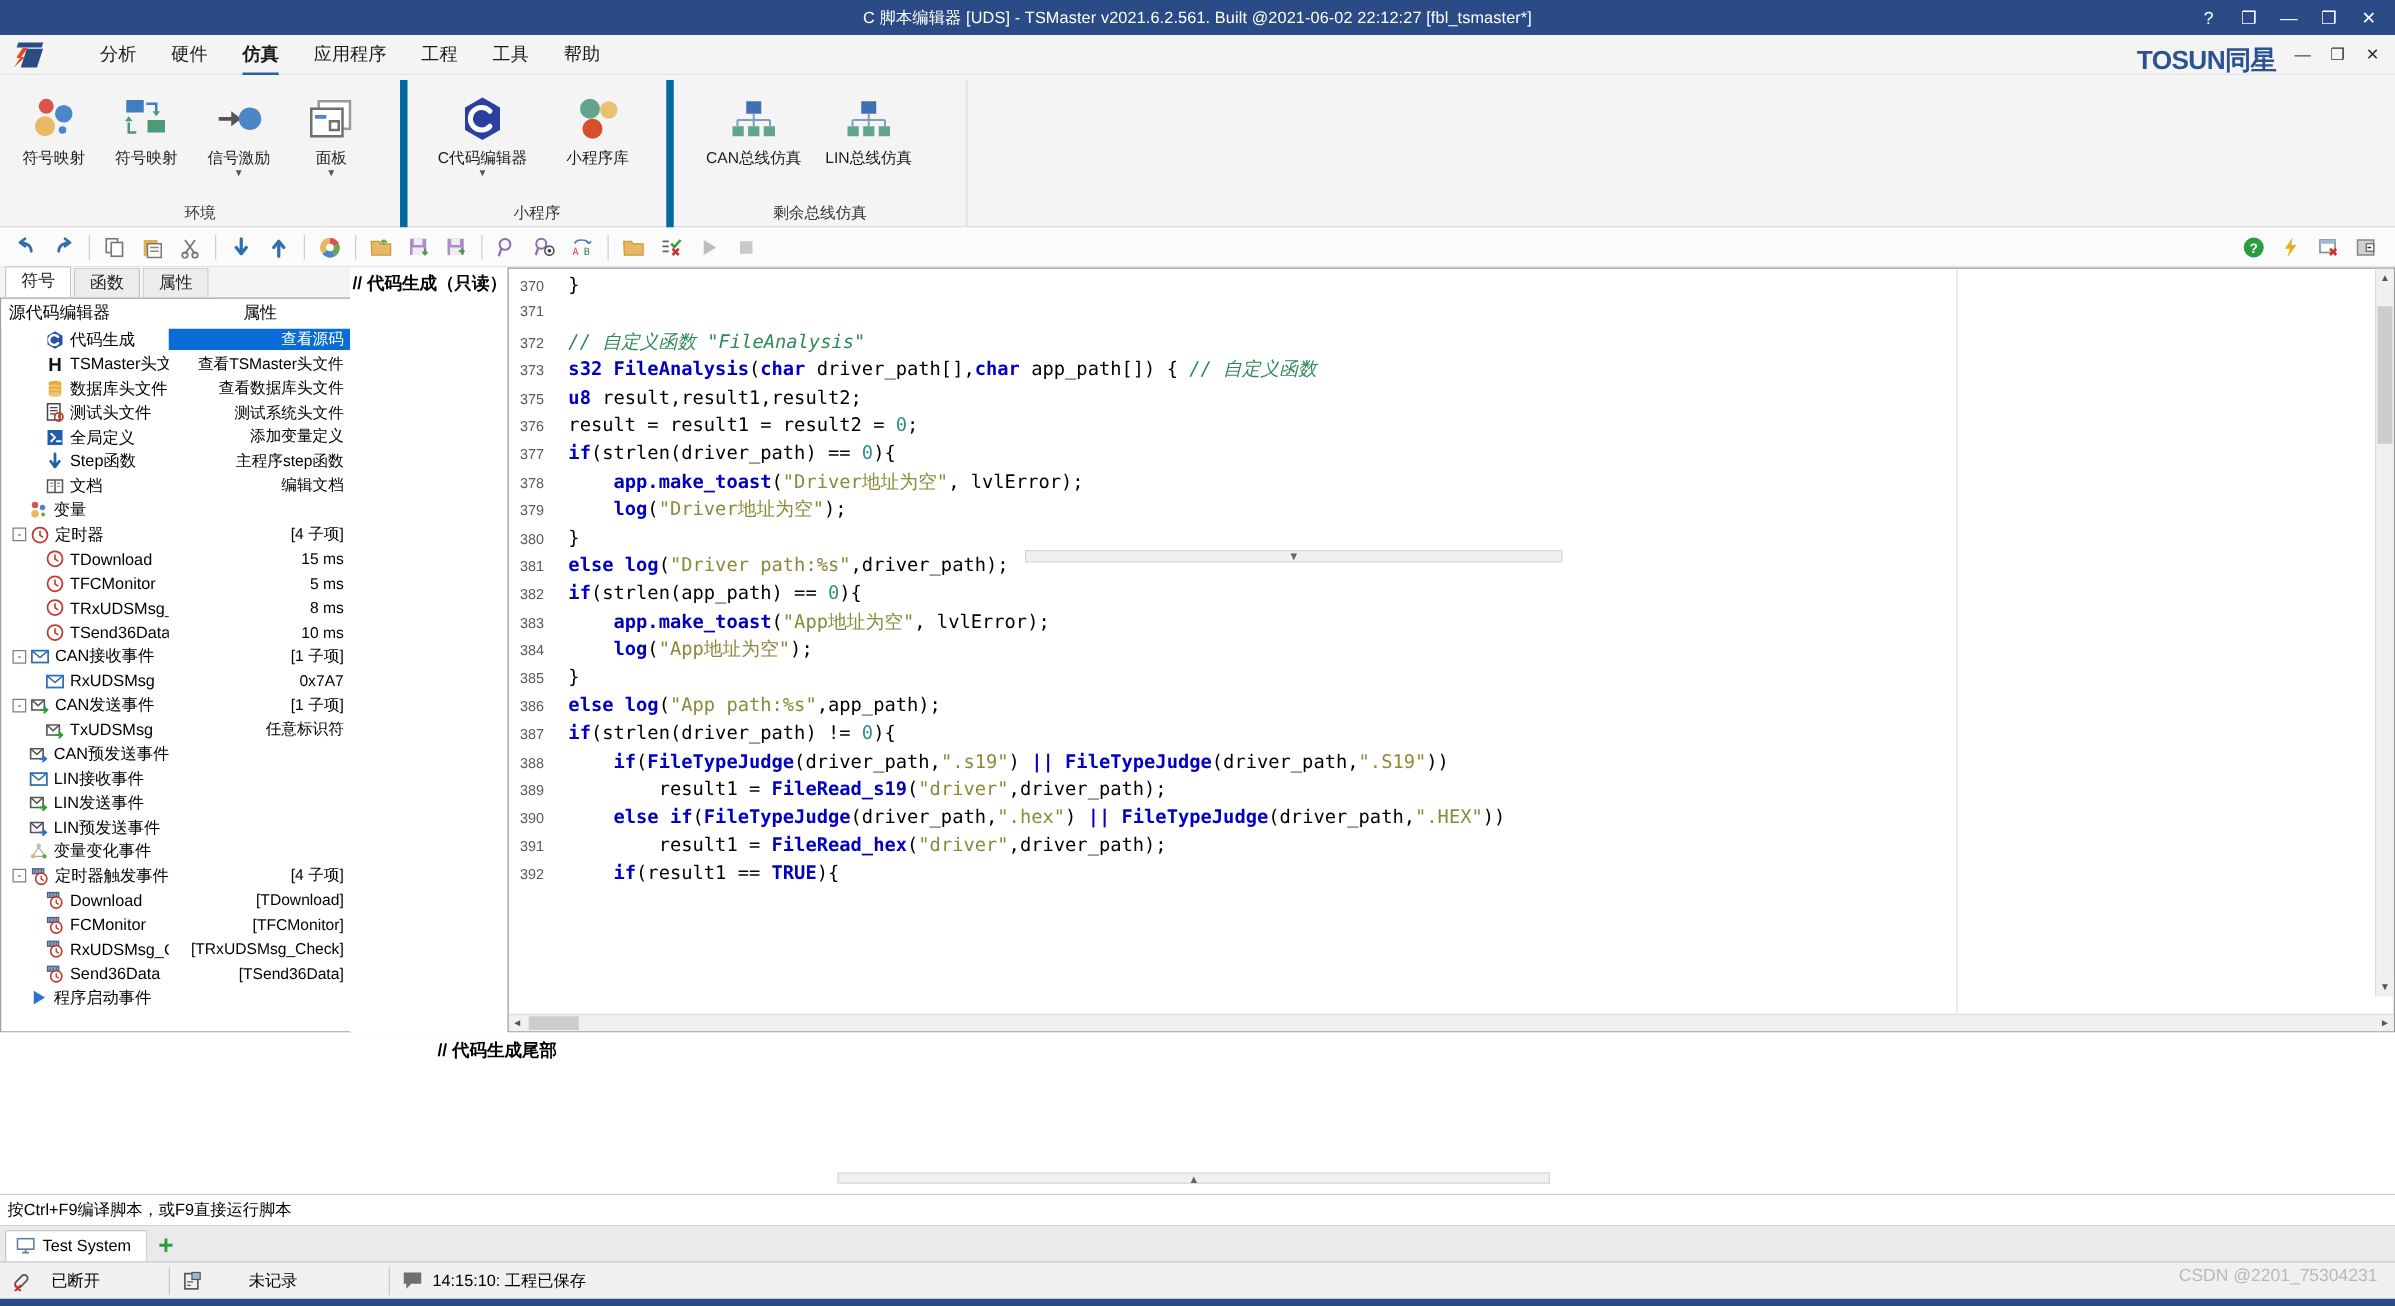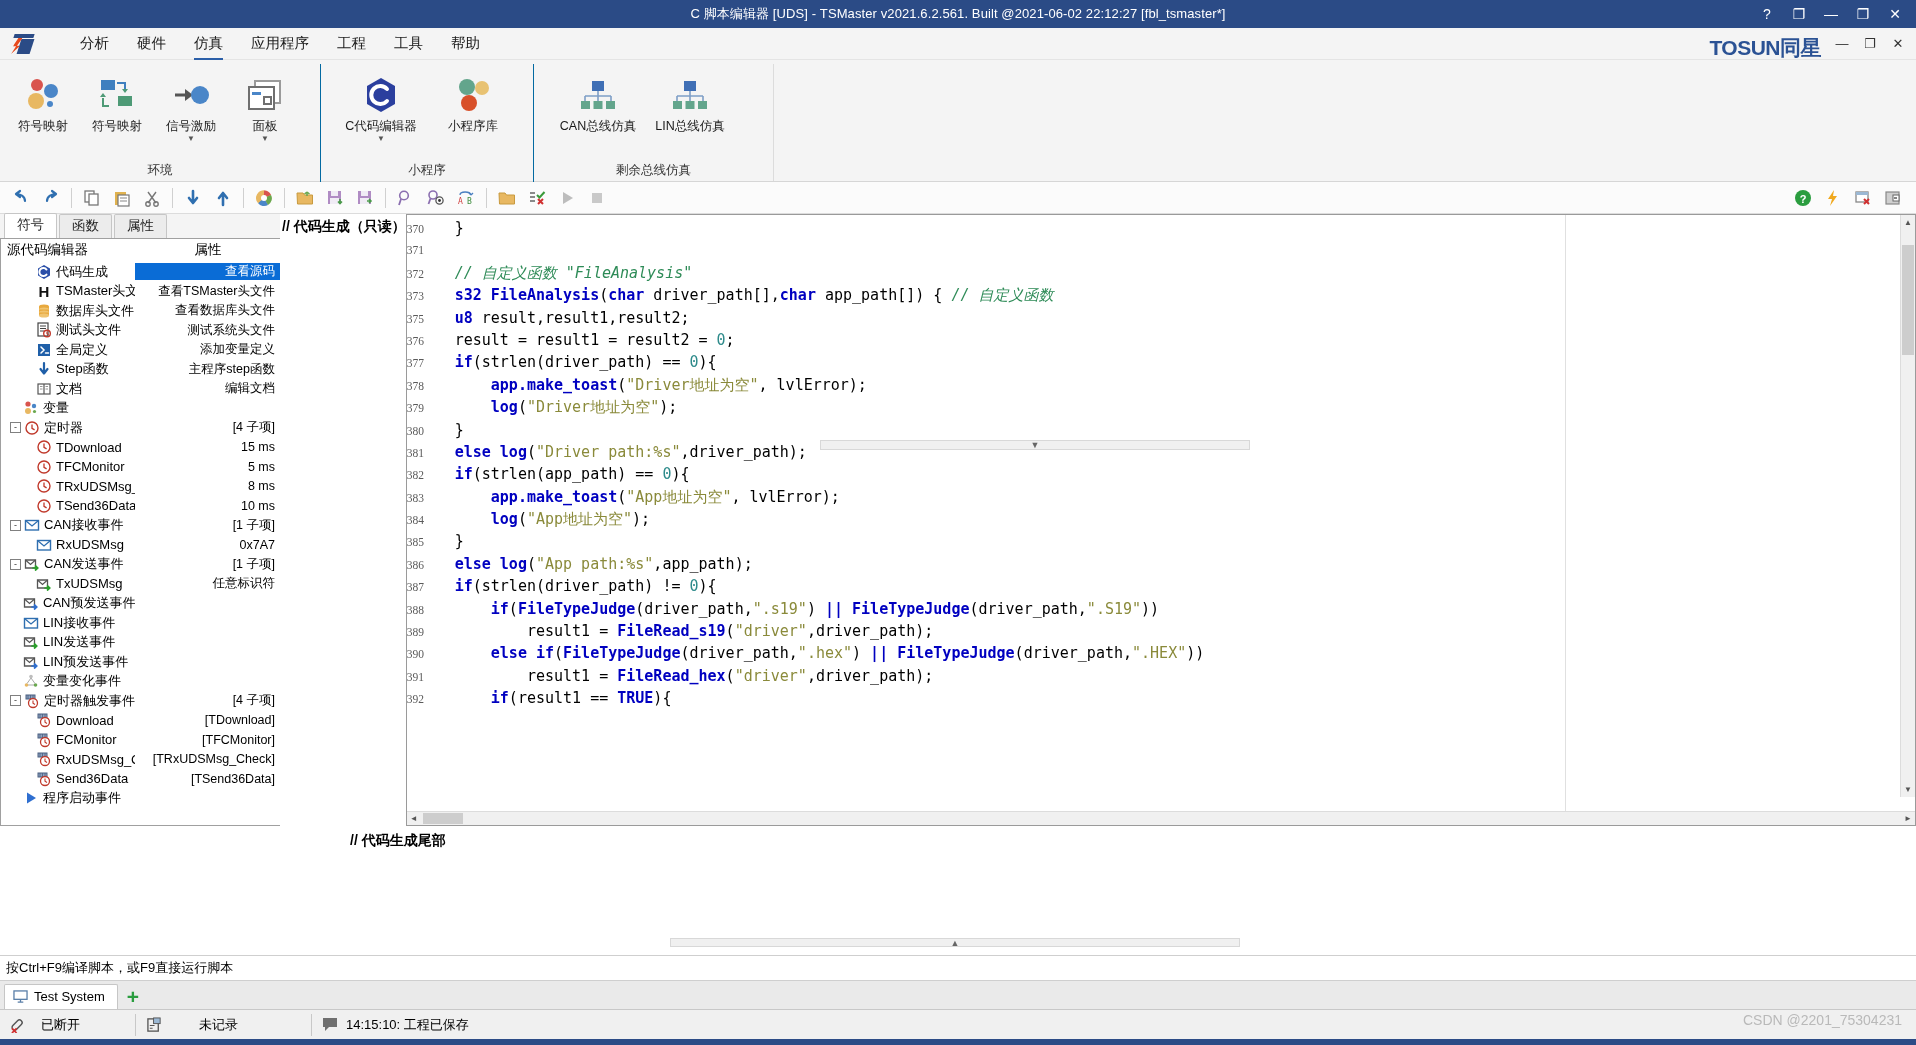--- a/index.html
+++ b/index.html
@@ -48,21 +48,21 @@
   }
   .logo-mark .b3 {
     position:absolute; left:1px; top:5px; width:7px; height:16px;
     background:#e8491d; transform:skewX(-18deg);
     clip-path: polygon(40% 0, 100% 0, 55% 48%, 100% 48%, 10% 100%, 45% 52%, 0 52%);
   }
   .menu-item {
     padding:6px 14px; font-size:14.5px; color:#1a1a1a; cursor:default;
     position:relative;
   }
-  .menu-item.active { font-weight:normal; }
+  .menu-item.active { font-weight:bold; }
   .menu-item.active::after {
     content:""; position:absolute; left:14px; right:14px; bottom:-1px;
     height:2px; background:#2b5fa8;
   }
   .brand {
     position:absolute; right:95px; top:6px;
     font-size:21px; font-weight:bold; color:#2b5294; letter-spacing:-0.5px;
     font-family:"Liberation Sans", sans-serif;
   }
   .inner-sysbtns {
@@ -76,21 +76,21 @@
   
   .ribbon {
     height:122px; background:#f4f4f4; border-bottom:1px solid #d6d6d6;
     display:flex; position:relative; padding-top:4px;
   }
   .rgroup { display:flex; flex-direction:column; position:relative; height:118px; }
   .rgroup-items { display:flex; align-items:flex-start; flex:1; padding:4px 6px 0 6px; }
   .rgroup-label {
     text-align:center; font-size:12.5px; color:#333; padding-bottom:3px;
   }
-  .rgroup + .rgroup { border-left:1px solid #0369a1; }
+  .rgroup + .rgroup { border-left:6px solid #0369a1; }
   .rbtn {
     width:74px; display:flex; flex-direction:column; align-items:center;
     padding:4px 2px 0 2px; cursor:default;
   }
   .rbtn .ico { height:46px; display:flex; align-items:center; justify-content:center; }
   .rbtn .lbl { font-size:12.5px; color:#1a1a1a; text-align:center; line-height:1.1; margin-top:2px; }
   .rbtn .caret { font-size:8px; color:#555; line-height:1; margin-top:1px; }
   .rbtn.wide { width:92px; }
 
   
@@ -155,22 +155,22 @@
     flex:1; border:1px solid #9a9a9a; background:#fff; position:relative; overflow:hidden;
     display:flex; flex-direction:column;
   }
   .codescroll { flex:1; position:relative; overflow:hidden; }
   .codelines {
     font-family:"DejaVu Sans Mono", monospace; font-size:15px; line-height:22.4px;
     padding-top:2px;
   }
   .cline { display:flex; align-items:baseline; height:22.4px; white-space:pre; }
   .lnum {
-    width:48px; text-align:left; padding-right:10px; color:#5a5a5a;
-    font-size:11.5px; font-family:Liberation Serif, serif; flex:none;
+    width:48px; text-align:center; padding-right:10px; color:#5a5a5a;
+    font-size:11.5px; font-family:Liberation Sans, sans-serif; flex:none;
   }
   .ctext { flex:1; }
   .kw { color:#0000c0; font-weight:bold; }
   .num { color:#2e8b8b; }
   .str { color:#8a8a3a; }
   .cmt { color:#2e8b57; font-style:italic; }
   .plain { color:#000; }
   .marginline { position:absolute; left:1158px; top:0; bottom:0; width:1px; background:#e0e0e0; }
 
   .vscroll {

